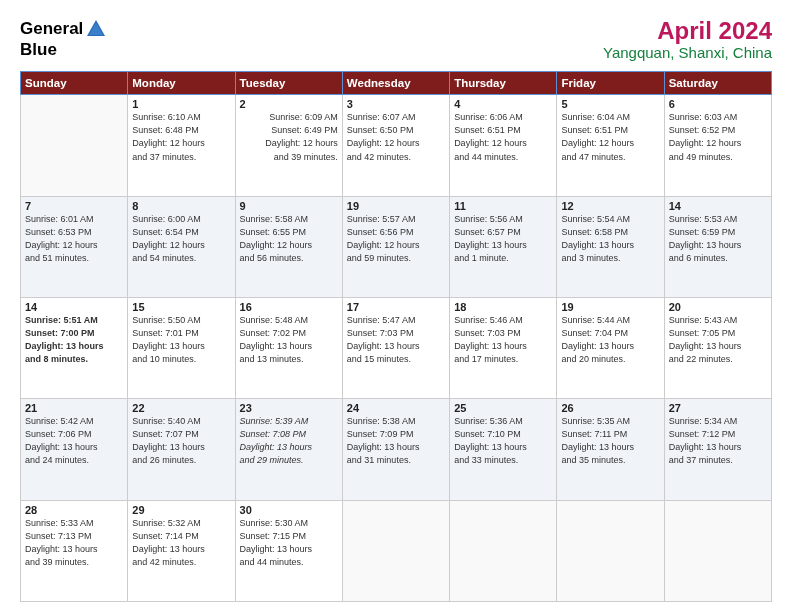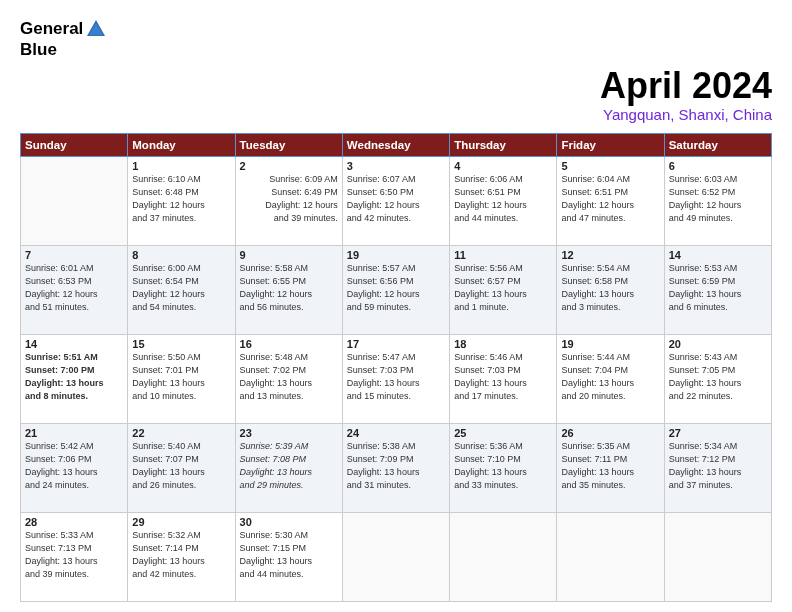--- a/index.html
+++ b/index.html
@@ -45,29 +45,28 @@
     }
     .logo-icon {
       width: 22px;
       height: 22px;
       margin-left: 2px;
     }
     .title-block {
       text-align: right;
     }
     .month-title {
-      font-size: 36px;
-      font-weight: bold;
-      color: #000000;
+      font-size: 24px;
+      font-weight: bold;
+      color: #be185d;
       line-height: 1.1;
-      margin-top: 48px;
     }
     .subtitle {
       font-size: 15px;
-      color: #6d28d9;
+      color: #15803d;
     }
     .calendar {
       flex: 1;
       border-collapse: collapse;
       width: 100%;
       table-layout: fixed;
     }
     .calendar th {
       background: #7f1d1d;
       color: #fff;

